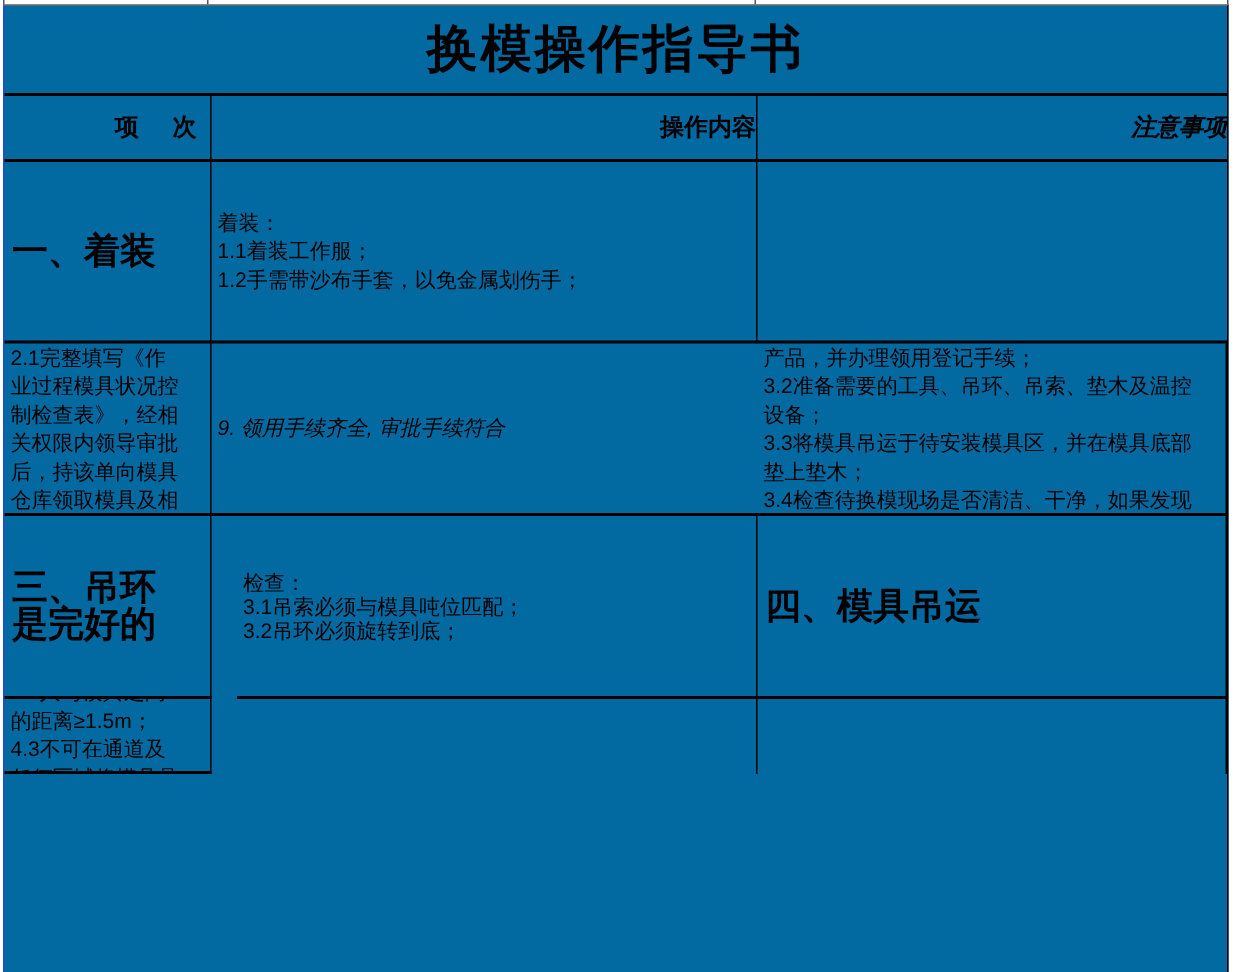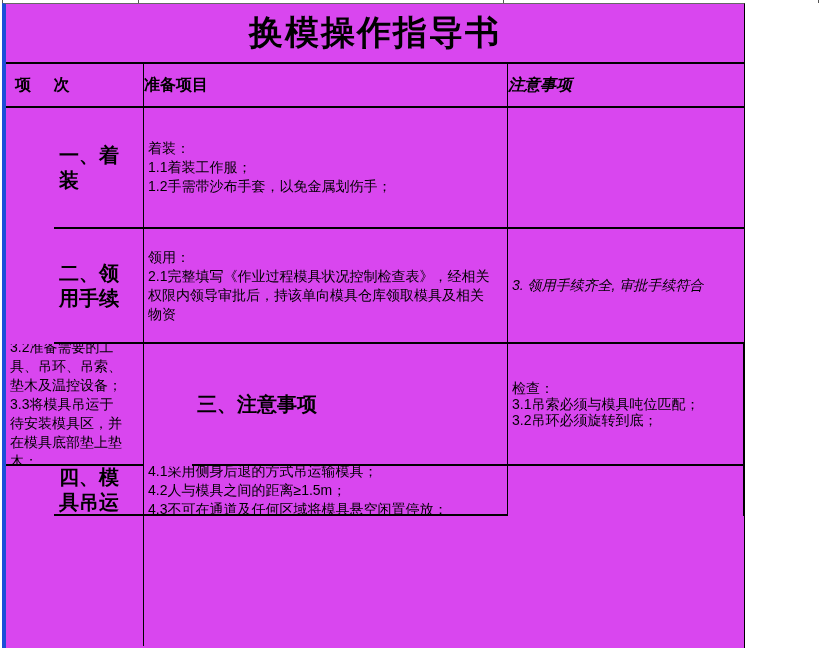--- a/index.html
+++ b/index.html
@@ -4,87 +4,86 @@
 <style>
   html,body{margin:0;padding:0;background:#ffffff;}
   body{width:824px;height:648px;overflow:hidden;position:relative;
        font-family:"Liberation Sans","DejaVu Sans",sans-serif;color:#000;}
 
   
   .top-tick{position:absolute;top:0;width:1px;height:3px;background:#555;}
   .tick-a{left:2px;}  .tick-b{left:138px;} .tick-c{left:503px;} .tick-d{left:818px;}
 
   .doc{
-    position:absolute;left:2px;top:3px;width:743px;height:645px;
+    position:absolute;left:2px;top:3px;width:817px;height:645px;
     box-sizing:border-box;
-    border-left:4px solid #1d4ed8;border-right:1px solid #000;border-top:1px solid #666;
+    border-left:1px solid #1d4ed8;border-right:1px solid #000;border-top:1px solid #666;
     display:grid;
     grid-template-columns:138px 364px 1fr;
     grid-template-rows:60px 44px 121px 115px 122px 50px 130px 1fr;
-    background:#d946ef;
+    background:#0369a1;
   }
   .cell{box-sizing:border-box;border-right:1px solid #000;border-bottom:2px solid #000;
         display:flex;overflow:hidden;}
   .lastcol{border-right:none;font-style:italic;}
 
   .title-cell{
     grid-column:1/4;border-right:none;
     align-items:center;justify-content:center;
     font-family:"Liberation Serif","DejaVu Serif",serif;
     font-weight:700;font-size:34px;letter-spacing:2px;
   }
 
-  .head{align-items:center;justify-content:flex-start;font-weight:700;font-size:16px;}
+  .head{align-items:center;justify-content:flex-end;font-weight:700;font-size:16px;}
   .head-item{letter-spacing:9px;padding-left:9px;}
 
-  .label{align-items:center;font-weight:700;font-size:20px;line-height:25px;
-         padding-left:5px;padding-right:18px;margin-left:48px;}
+  .label{align-items:center;font-weight:700;font-size:24px;line-height:25px;
+         padding-left:5px;padding-right:18px;}
   .content,.notes{align-items:center;font-size:14px;line-height:19px;
                   padding-left:4px;padding-right:16px;}
-  .tight{line-height:16px;}
+  .tight{line-height:16px;margin-left:17px;}
   .pre{white-space:pre-line;}
 
   .partial{border-bottom:none;}
 </style>
 </head>
 <body>
 
 <div class="top-tick tick-a"></div>
 <div class="top-tick tick-b"></div>
 <div class="top-tick tick-c"></div>
 <div class="top-tick tick-d"></div>
 
 <div class="doc">
 
   <div class="cell title-cell">换模操作指导书</div>
 
   <div class="cell head">
     <span class="head-item">项 次</span>
   </div>
-  <div class="cell head">准备项目</div>
+  <div class="cell head">操作内容</div>
   <div class="cell head lastcol">注意事项</div>
 
   <div class="cell label">一、着装</div>
   <div class="cell content pre">着装：
 1.1着装工作服；
 1.2手需带沙布手套，以免金属划伤手；</div>
   <div class="cell notes pre lastcol"></div>
 
-  <div class="cell label">二、领用手续</div>
   <div class="cell content pre">领用：
 2.1完整填写《作业过程模具状况控制检查表》，经相关权限内领导审批后，持该单向模具仓库领取模具及相关物资</div>
-  <div class="cell notes pre lastcol">3. 领用手续齐全, 审批手续符合</div>
+  <div class="cell notes pre lastcol">9. 领用手续齐全, 审批手续符合</div>
 
   <div class="cell content pre">准备项目：
 3.1向模具仓库领取：模具、模具履历本及末件产品，并办理领用登记手续；
 3.2准备需要的工具、吊环、吊索、垫木及温控设备；
 3.3将模具吊运于待安装模具区，并在模具底部垫上垫木；
 3.4检查待换模现场是否清洁、干净，如果发现有油污，垃圾等，必须立即通知相关责任人进行处理；</div>
 
-  <div class="cell label">三、注意事项</div>
+  <div class="cell label">三、吊环是完好的</div>
   <div class="cell content pre tight">检查：
 3.1吊索必须与模具吨位匹配；
 3.2吊环必须旋转到底；</div>
 
   <div class="cell label">四、模具吊运</div>
   <div class="cell content pre">注意：
 4.1采用侧身后退的方式吊运输模具；
 4.2人与模具之间的距离≥1.5m；
 4.3不可在通道及任何区域将模具悬空闲置停放；
 4.4模具底下及周围严禁站人或人员通行；</div>

